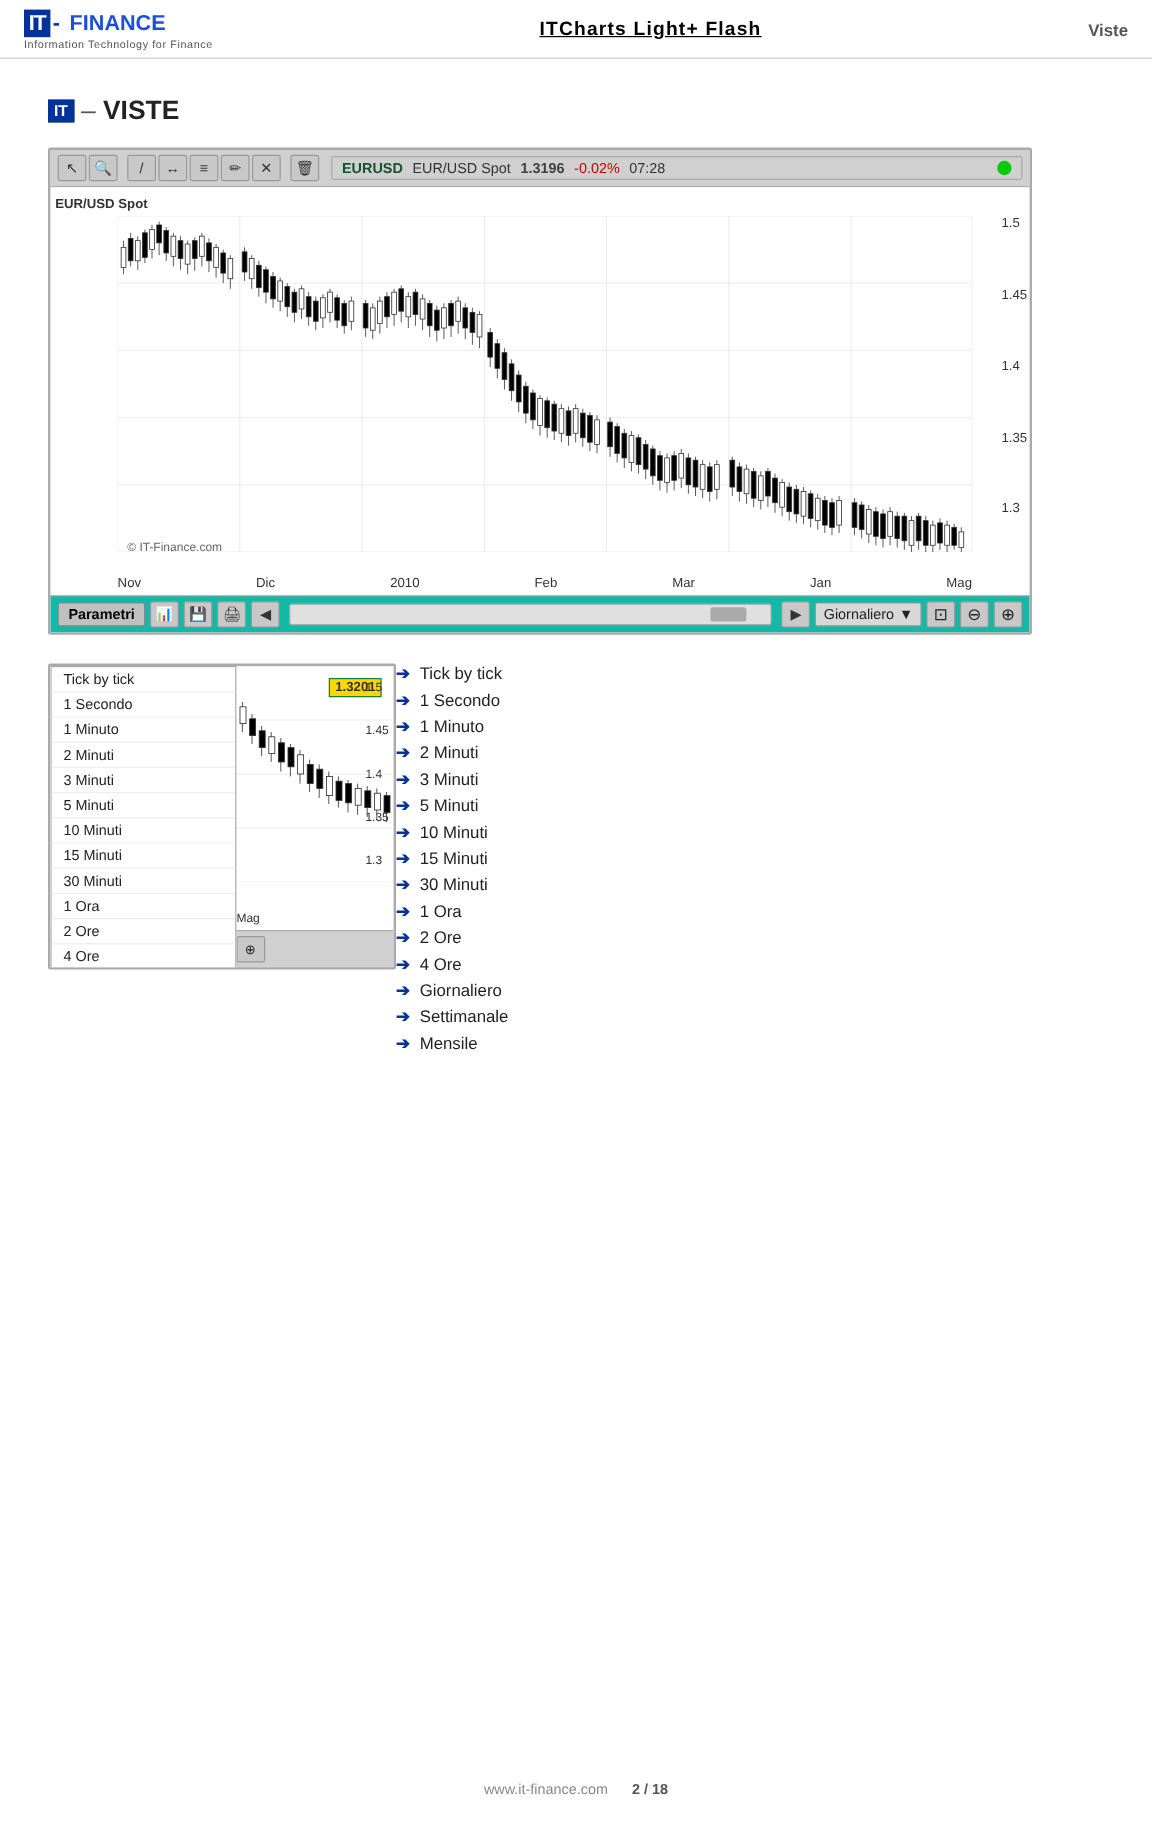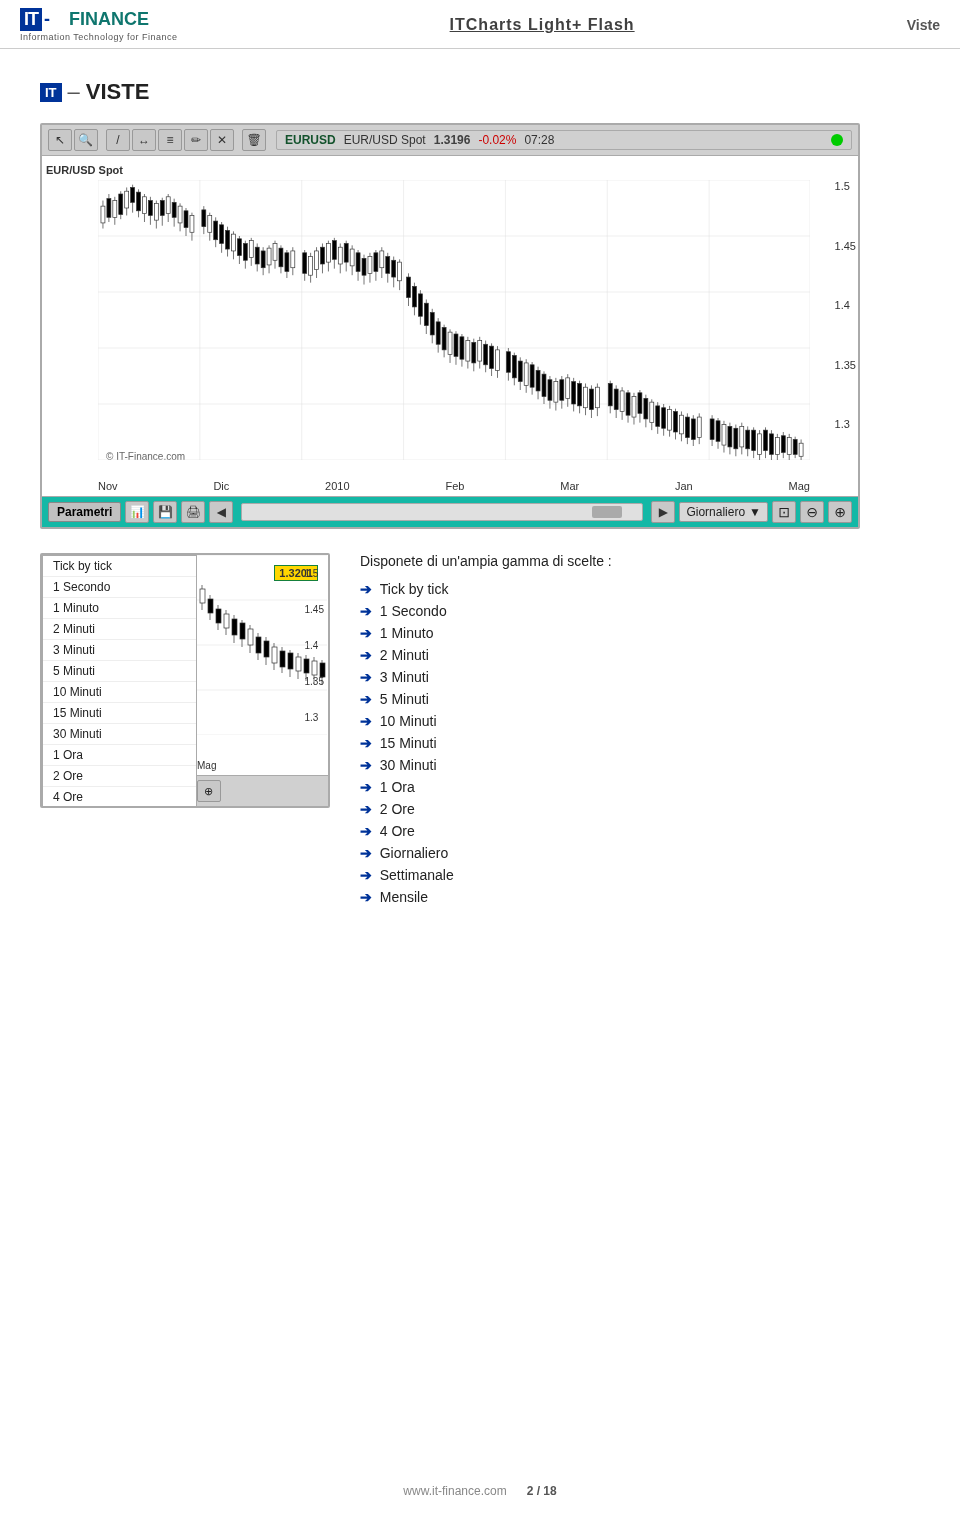--- a/index.html
+++ b/index.html
@@ -38,35 +38,35 @@
       padding: 1px 4px;
       margin-right: 2px;
       letter-spacing: -1px;
     }
     .logo-dash {
       color: #003399;
       font-weight: bold;
       font-size: 18px;
     }
     .logo-finance {
-      color: #0f766e;
+      color: #1d4ed8;
       font-weight: bold;
       font-size: 18px;
-      margin-left: 19px;
+      margin-left: 8px;
     }
     .logo-subtitle {
       font-size: 9px;
       color: #555;
       margin-top: 1px;
       letter-spacing: 0.5px;
     }
     .header-title {
       font-size: 16px;
       font-weight: bold;
-      color: #404040;
+      color: #000000;
       text-decoration: underline;
       letter-spacing: 1px;
     }
     .header-viste {
       font-size: 14px;
       color: #555;
       font-weight: bold;
     }
 
     
@@ -249,21 +249,20 @@
       display: flex;
       align-items: center;
       justify-content: center;
       font-size: 14px;
       cursor: pointer;
     }
 
     
     .lower-section {
       display: flex;
-      gap: 30px;
       align-items: flex-start;
       margin-top: 10px;
     }
 
     
     .dropdown-screenshot {
       border: 2px solid #aaa;
       border-radius: 2px;
       background: #e8e8e8;
       width: 290px;
@@ -806,21 +805,20 @@
           <span>Giornaliero</span>
           <span>▼</span>
         </div>
         <div class="zoom-btn" style="font-size:11px;">⊡</div>
         <div class="zoom-btn" style="font-size:11px;">⊖</div>
         <div class="zoom-btn" style="font-size:11px;">⊕</div>
       </div>
     </div>
 
     <div class="options-section">
-      <p class="options-title">Disponete di un'ampia gamma di scelte :</p>
       <div id="options-list">
       <div class="option-row">
             <span class="option-arrow">➔</span>
             <span class="option-label">Tick by tick</span>
           </div>
           <div class="option-row">
             <span class="option-arrow">➔</span>
             <span class="option-label">1 Secondo</span>
           </div>
           <div class="option-row">

